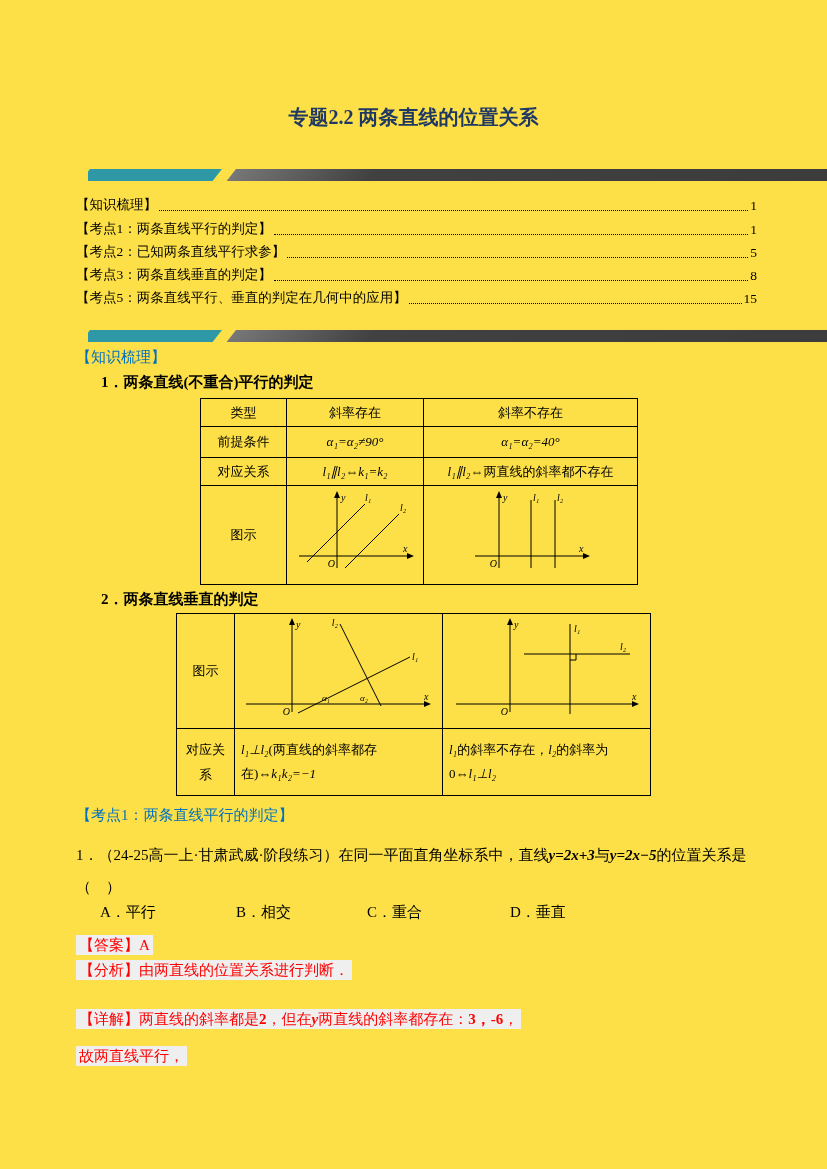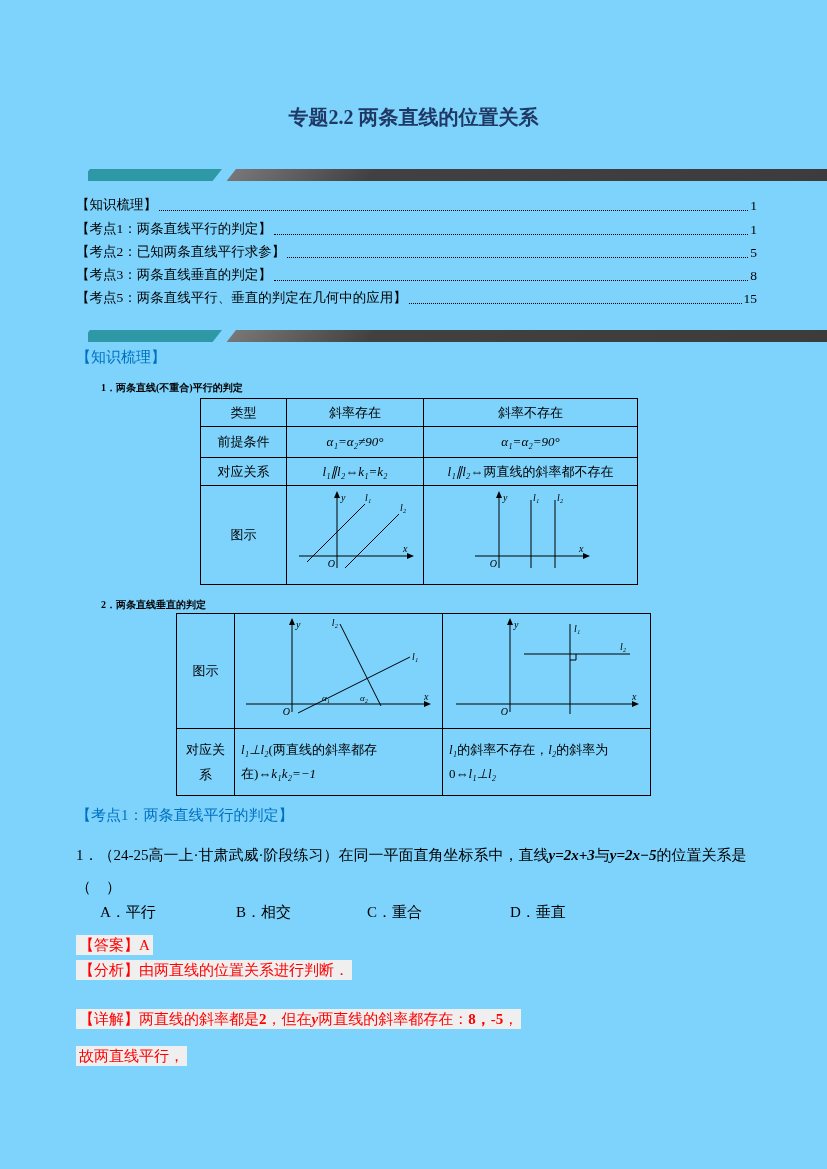--- a/index.html
+++ b/index.html
@@ -1,17 +1,17 @@
 <!DOCTYPE html>
 <html><head>
 <meta charset="utf-8">
 <style>
   * { margin:0; padding:0; box-sizing:border-box; }
   body { background:#888; font-family:"Liberation Serif", serif; }
-  .page { position:relative; width:827px; height:1169px; background:#7dd3fc; margin:0 auto; color:#000; overflow:hidden; }
+  .page { position:relative; width:827px; height:1169px; background:#fde047; margin:0 auto; color:#000; overflow:hidden; }
 
   .doc-title { position:absolute; top:104px; left:0; right:0; text-align:center;
     font-size:20px; font-weight:bold; color:#1F3864; font-family:"Liberation Serif", serif; }
 
   .deco-bar { position:absolute; left:88px; right:0; height:12px; overflow:hidden; }
   .deco-bar.b1 { top:169px; } .deco-bar.b2 { top:330px; }
   .deco-teal { position:absolute; left:2px; top:0; bottom:0; width:132px; background:#2E98A6;
     transform:skewX(-38deg); transform-origin:top left; }
   .deco-dark { position:absolute; left:148px; right:-12px; top:0; bottom:0;
     background:linear-gradient(to right,#777 0,#414141 140px,#3c3c3c 100%);
@@ -19,21 +19,21 @@
 
   .toc { position:absolute; top:191px; left:76px; right:70px; }
   .toc-item { display:flex; align-items:flex-end; height:23.3px; font-size:13.5px; }
   .toc-label { white-space:nowrap; }
   .toc-dots { flex:1; margin:0 2px 3px 2px; border-bottom:1.6px dotted #000; }
   .toc-page { white-space:nowrap; }
 
   .blue-head { position:absolute; left:76px; color:#0070C0; font-size:15px; }
   .kh { top:348px; } .ep { top:806px; }
 
-  .sec-title { position:absolute; left:101px; font-size:10px; font-weight:bold;margin-top:8px; }
+  .sec-title { position:absolute; left:101px; font-size:15px; font-weight:bold; }
   .s1 { top:373px; } .s2 { top:590px; }
 
   table.tbl { position:absolute; border-collapse:collapse; table-layout:fixed;
     font-size:13px; text-align:center; }
   table.tbl td { border:1px solid #000; padding:2px 4px; vertical-align:middle; }
   .tbl1 { top:398px; left:200px; }
   .tbl2 { top:613px; left:176px; }
   .tbl2 td.rel { text-align:left; padding:9px 6px; line-height:1.85; }
   .tbl2 td.lbl { line-height:1.95; }
   .math { font-family:"Liberation Serif", serif; font-style:italic; }
@@ -114,21 +114,21 @@
       </colgroup>
     <tbody>
         <tr style="height:28px">
       <td>类型</td>
       <td>斜率存在</td>
       <td>斜率不存在</td>
     </tr>
     <tr style="height:31px">
       <td>前提条件</td>
       <td class="math">α₁=α₂≠90°</td>
-      <td class="math">α₁=α₂=90°</td>
+      <td class="math">α₁=α₂=40°</td>
     </tr>
     <tr style="height:28px">
       <td>对应关系</td>
       <td class="math">l₁∥l₂⇔k₁=k₂</td>
       <td><span class="math">l₁∥l₂⇔</span><span>两直线的斜率都不存在</span></td>
     </tr>
     <tr style="height:99px">
       <td>图示</td>
       <td>
         <svg width="128" height="90" viewBox="0 0 128 90">
@@ -227,17 +227,17 @@
     <span class="opt o1">A．平行</span>
     <span class="opt o2">B．相交</span>
     <span class="opt o3">C．重合</span>
     <span class="opt o4">D．垂直</span>
   </div>
 
   <div class="ans-line l-answer"><span class="hl">【答案】A</span></div>
 
   <div class="ans-line l-analysis"><span class="hl">【分析】由两直线的位置关系进行判断．</span></div>
 
-  <div class="ans-line l-detail"><span class="hl"><span>【详解】两直线的斜率都是</span><span class="dm">2</span><span>，但在</span><span class="dm dmi">y</span><span>两直线的斜率都存在：</span><span class="dm">8，-5</span><span>，</span></span></div>
+  <div class="ans-line l-detail"><span class="hl"><span>【详解】两直线的斜率都是</span><span class="dm">2</span><span>，但在</span><span class="dm dmi">y</span><span>两直线的斜率都存在：</span><span class="dm">3，-6</span><span>，</span></span></div>
 
   <div class="ans-line l-conclusion"><span class="hl">故两直线平行，</span></div>
 
 </div>
 
 </body></html>

